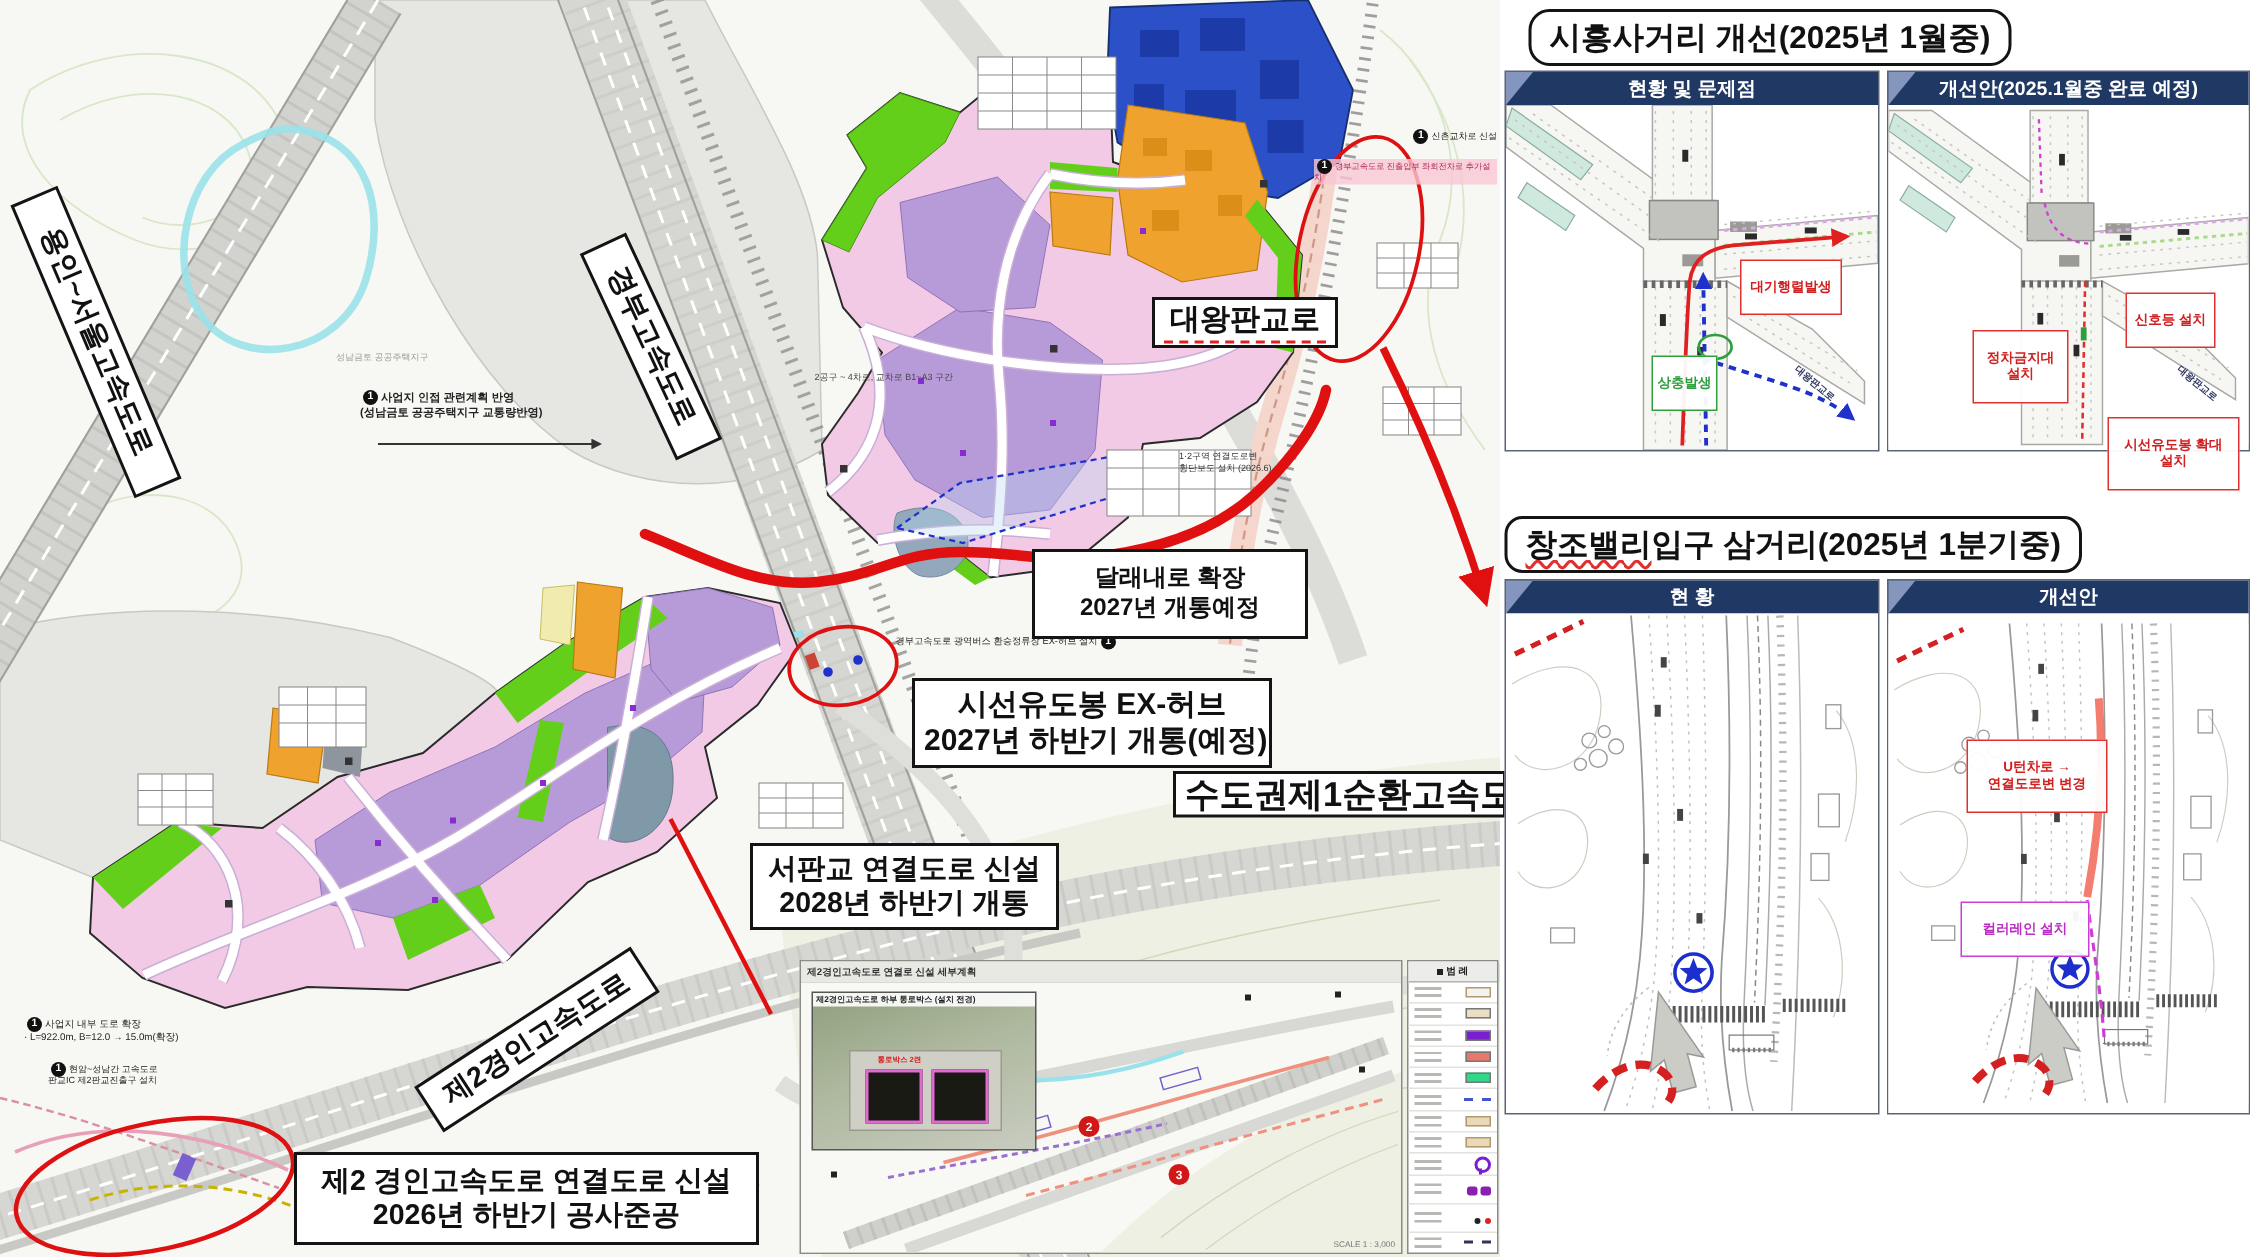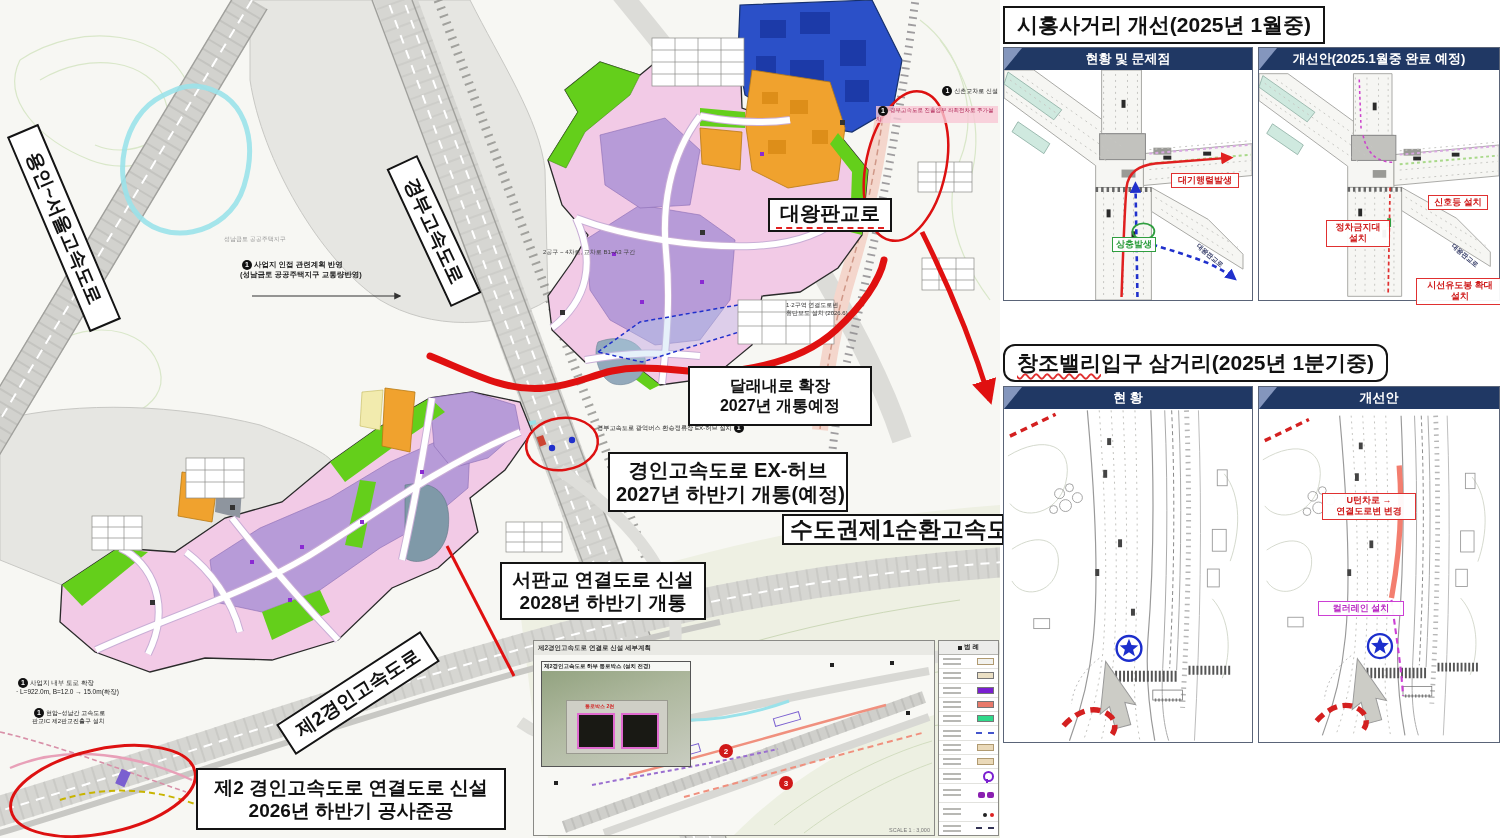--- a/index.html
+++ b/index.html
@@ -24,22 +24,22 @@
   .wavy{text-decoration:underline;text-decoration-style:wavy;text-decoration-color:#e03030;
         text-decoration-thickness:1.5px;text-underline-offset:3px;}
   .pbox{position:absolute;border:1px solid #5a6478;background:#fdfdfc;box-sizing:border-box;}
   .hdr{position:relative;height:22px;background:#203864;color:#fff;font-weight:700;font-size:13px;
        display:flex;align-items:center;justify-content:center;overflow:hidden;}
   .hdr::before{content:"";position:absolute;left:0;top:0;width:18px;height:100%;background:#8496bd;
        clip-path:polygon(0 0,100% 0,0 100%);}
   .pmap{position:relative;background:#fff;}
   
   .lb{position:absolute;background:rgba(255,255,255,.95);border:1.5px solid #e03030;color:#d02020;
-      font-weight:700;font-size:9px;line-height:1.25;text-align:center;padding:1px 3px;
-      white-space:pre-line;box-sizing:border-box;margin-left:11px;}
+      font-weight:700;font-size:9px;line-height:1.25;text-align:center;padding:12px 3px;
+      white-space:pre-line;box-sizing:border-box;}
   .lb.green{border-color:#2f9e3f;color:#2f9e3f;}
   .lb.magenta{border-color:#cc3fd4;color:#bb2ec4;}
   .roadname{position:absolute;color:#333a66;font-size:6.5px;font-weight:700;white-space:nowrap;
             transform-origin:left top;}
   
   .inset{position:absolute;left:533px;top:640px;width:402px;height:196px;background:#f8f8f5;
          border:1px solid #8a8a86;box-sizing:border-box;}
   .inset-title{height:14px;background:#e9e9e4;border-bottom:1px solid #b5b5b0;font-size:6.5px;
          color:#333;display:flex;align-items:center;padding:0 4px;font-weight:700;}
   .photo{position:absolute;left:7px;top:20px;width:148px;height:104px;border:1px solid #555;
@@ -349,21 +349,21 @@
       </div>
     <div class="co" style="left:770px;top:514px;width:222px;height:31px;font-size:23px;margin-left:12px;">
       <span class="ln">수도권제1순환고속도로</span>
       </div>
 
     <div class="co" style="left:688px;top:366px;width:184px;height:60px;font-size:16px;">
       <span class="ln">달래내로 확장</span>
       <span class="ln">2027년 개통예정</span>
       </div>
     <div class="co" style="left:608px;top:452px;width:240px;height:60px;font-size:20px;">
-      <span class="ln">경인고속도로 EX-허브</span>
+      <span class="ln">시선유도봉 EX-허브</span>
       <span class="ln">2027년 하반기 개통(예정)</span>
       </div>
     <div class="co" style="left:500px;top:562px;width:206px;height:58px;font-size:19px;">
       <span class="ln">서판교 연결도로 신설</span>
       <span class="ln">2028년 하반기 개통</span>
       </div>
     <div class="co" style="left:196px;top:768px;width:310px;height:62px;font-size:19px;">
       <span class="ln">제2 경인고속도로 연결도로 신설</span>
       <span class="ln">2026년 하반기 공사준공</span>
       </div>
@@ -459,21 +459,21 @@
           <div class="lrow">
             <span class="lgl"></span>
             <span class="swl" style="border-top: 2px dashed rgb(51, 51, 85);"></span>
           </div>
         </div>
     </div>
   </div>
 
   <div style="position:absolute;left:1003px;top:0;width:497px;height:838px;">
 
-    <div class="sec-title" style="left:0;top:6px;">
+    <div class="sec-title" style="left:16px;top:6px;border-radius:14px;">
       <span>시흥사거리 개선(2025년 1월중)</span>
       </div>
 
     <div class="pbox" style="left:0;top:47px;width:250px;height:254px;">
       <div class="hdr">
           <span>현황 및 문제점</span>
         </div>
       <div class="pmap" id="ov-p1l" style="height:230px;">
         <svg width="248" height="230" viewBox="0 0 249 231">
           <defs>

